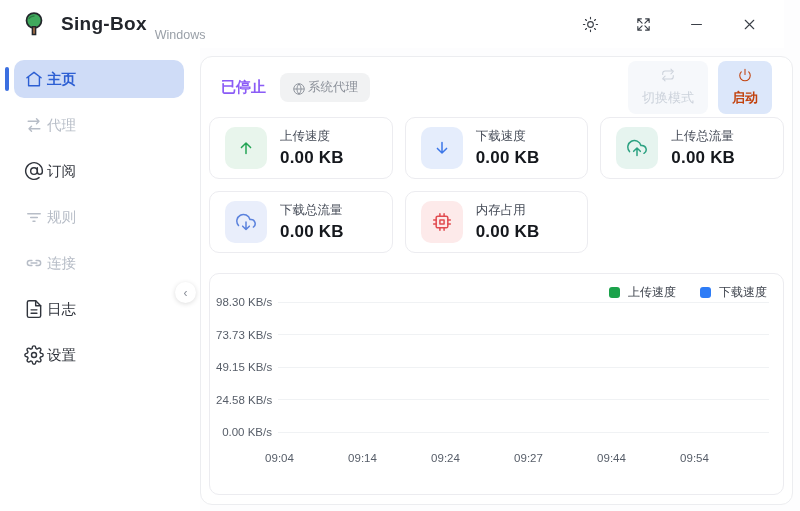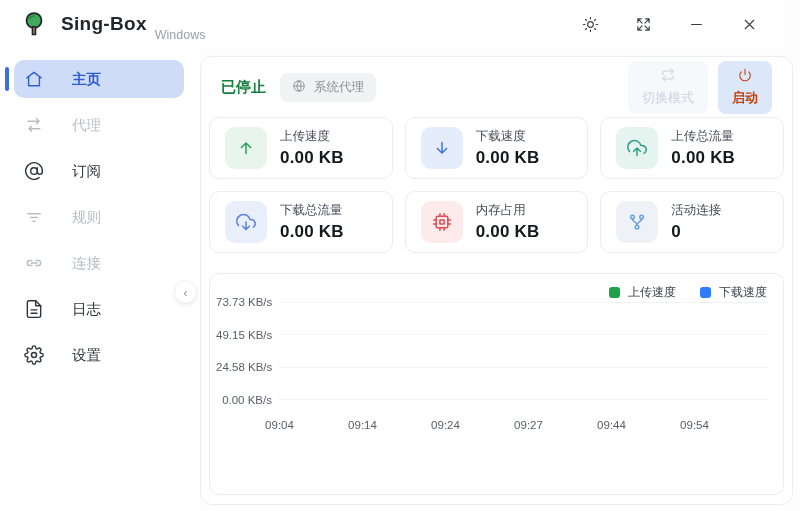--- a/index.html
+++ b/index.html
@@ -15,37 +15,37 @@
     display:flex; align-items:center; padding:0 26px 0 20px; background:#fff; }
   .logo { width:28px; height:28px; }
   .app-title { font-size:19px; font-weight:700; letter-spacing:.3px; color:#23262c; margin-left:13px; }
   .app-sub { font-size:12.5px; color:#9aa0a8; margin-left:8px; margin-top:21px; }
   .win-controls { margin-left:auto; display:flex; align-items:center; gap:35px; color:#3a3f47; }
   .win-btn { width:18px; height:18px; display:flex; align-items:center; justify-content:center; cursor:pointer; }
   .win-btn svg { width:17px; height:17px; stroke:currentColor; fill:none; stroke-width:1.6; stroke-linecap:round; stroke-linejoin:round; }
 
   
   .sidebar { position:absolute; top:48px; left:0; width:200px; bottom:0; background:#fff; padding-top:12px; }
-  .side-item { height:38px; margin:0 16px 8px 14px; display:flex; align-items:center; gap:28px;
+  .side-item { height:38px; margin:0 16px 8px 14px; display:flex; align-items:center; gap:3px;
     padding:0 10px; border-radius:10px; font-size:14.5px; font-weight:500; color:#30343c; cursor:pointer; position:relative; }
   .side-item svg { width:20px; height:20px; stroke:currentColor; fill:none; stroke-width:1.7; stroke-linecap:round; stroke-linejoin:round; flex-shrink:0; }
   .side-item.active { background:#cfdcf7; color:#2d5fd3; font-weight:700; }
   .side-item.active::before { content:""; position:absolute; left:-9px; top:7px; width:4px; height:24px; border-radius:2px; background:#3b6fe0; }
   .side-item.muted { color:#b7bdc7; }
   .collapse-btn { position:absolute; left:175px; top:282px; width:21px; height:21px; border-radius:50%;
     background:#fff; box-shadow:0 1px 5px rgba(0,0,0,.14); display:flex; align-items:center; justify-content:center;
     color:#8a8f98; font-size:12px; cursor:pointer; z-index:5; }
 
   
   .main { position:absolute; left:200px; top:56px; right:7px; bottom:6px;
     background:#fff; border:1px solid #ecedf0; border-radius:12px; padding:14px 8px 0 8px; }
 
   .panel-header { display:flex; align-items:center; height:32px; padding:0 12px; margin-bottom:14px; }
-  .status-text { font-size:15px; font-weight:700; color:#15803d; }
-  .proxy-badge { margin-left:14px; display:flex; align-items:flex-start; gap:8px;
+  .status-text { font-size:15px; font-weight:700; color:#8b5cf6; }
+  .proxy-badge { margin-left:14px; display:flex; align-items:flex-end; gap:2px;
     background:#f1f2f3; color:#8b9099; border-radius:8px; padding:6px 12px; font-size:12.5px; }
   .proxy-badge svg { width:14px; height:14px; stroke:currentColor; fill:none; stroke-width:1.6; }
   .btn { display:flex; align-items:center; gap:7px; border:none; border-radius:8px; padding:7px 14px;
     font-size:13px; font-family:inherit; cursor:pointer;flex-direction:column; }
   .btn svg { width:14px; height:14px; stroke:currentColor; fill:none; stroke-width:1.8; stroke-linecap:round; stroke-linejoin:round; }
   .btn-switch { margin-left:auto; background:#f6f8fb; color:#ccd2db; }
   .btn-start  { margin-left:10px; background:#dce7fa; color:#c2410c; font-weight:600; }
 
   
   .cards { display:grid; grid-template-columns:repeat(3,1fr); gap:12px; }
@@ -242,49 +242,39 @@
             <rect x="5" y="5" width="14" height="14" rx="2"></rect>
             <rect x="9.5" y="9.5" width="5" height="5"></rect>
             <path d="M9.5 2v3M14.5 2v3M9.5 19v3M14.5 19v3M2 9.5h3M2 14.5h3M19 9.5h3M19 14.5h3"></path>
           </svg>
       </span>
       <span>
         <div class="card-label">内存占用</div>
         <div class="card-value">0.00 KB</div>
       </span>
     </div>
-    <div class="card">
-      <span class="card-icon c-slate">
-        <svg viewBox="0 0 24 24">
-            <circle cx="6.5" cy="6" r="2.2"></circle>
-            <circle cx="17.5" cy="6" r="2.2"></circle>
-            <circle cx="12" cy="18" r="2.2"></circle>
-            <path d="M6.5 8.2c0 4.5 5.5 3 5.5 7.6M17.5 8.2c0 4.5-5.5 3-5.5 7.6"></path>
-          </svg>
-      </span>
-      <span>
-        <div class="card-label">活动连接</div>
-        <div class="card-value">0</div>
-      </span>
-    </div>
   </div>
 
   <div class="chart-card">
     <div class="legend">
       <span class="legend-item">
         <span class="legend-swatch sw-up"></span>
         <span>上传速度</span>
       </span>
       <span class="legend-item">
         <span class="legend-swatch sw-down"></span>
         <span>下载速度</span>
       </span>
     </div>
 
     <div>
+      <div class="tick-row">
+        <span class="tick-label">98.30 KB/s</span>
+        <span class="tick-line"></span>
+      </div>
       <div class="tick-row">
         <span class="tick-label">73.73 KB/s</span>
         <span class="tick-line"></span>
       </div>
       <div class="tick-row">
         <span class="tick-label">49.15 KB/s</span>
         <span class="tick-line"></span>
       </div>
       <div class="tick-row">
         <span class="tick-label">24.58 KB/s</span>

